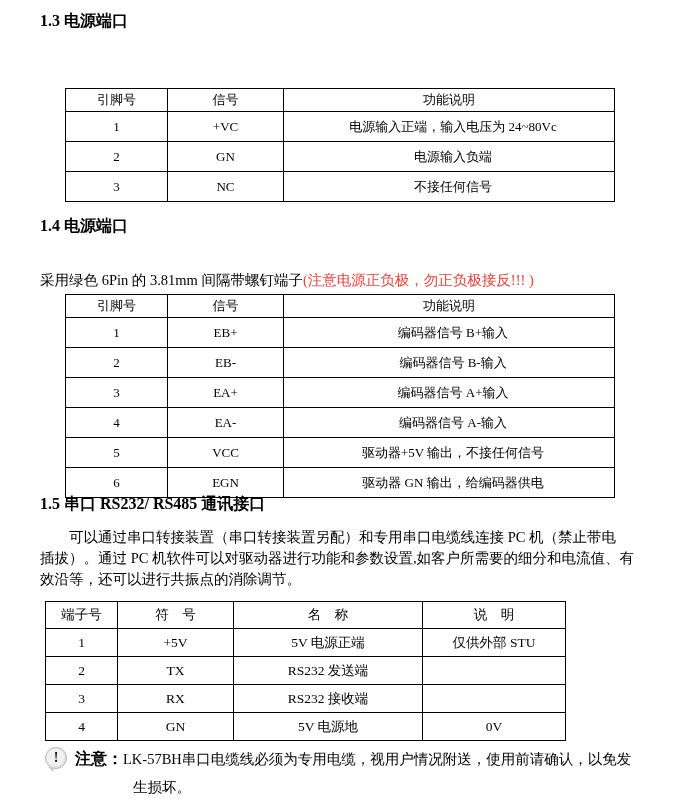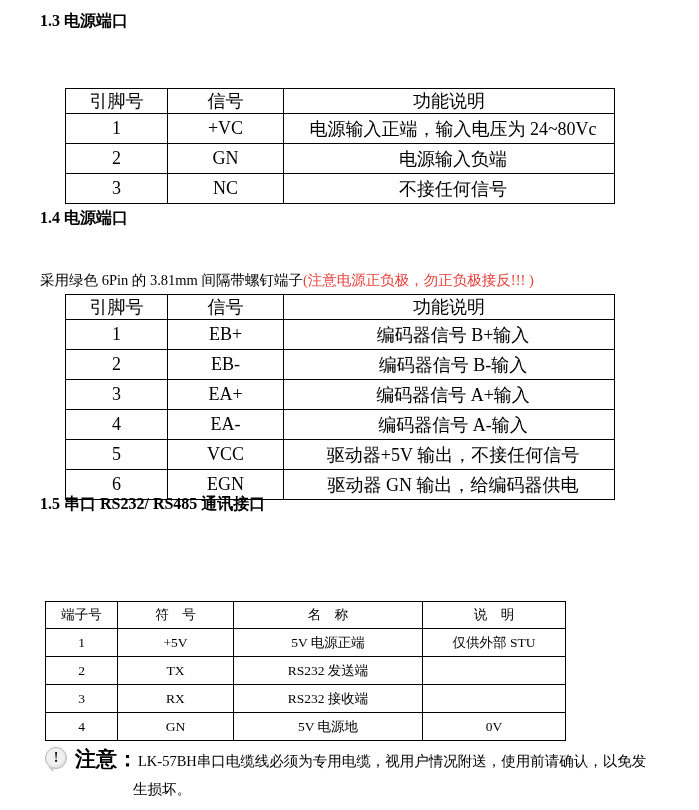--- a/index.html
+++ b/index.html
@@ -32,21 +32,21 @@
     table-layout: fixed;
   }
   .doc-table th, .doc-table td {
     border: 1px solid #000;
     font-weight: normal;
     text-align: center;
     padding: 0;
     overflow: hidden;
     white-space: nowrap;
   }
-  .t-pin { left: 65px; width: 549px; font-size: 18px; }
+  .t-pin { left: 65px; width: 549px; font-size: 13px; }
   .t-pin th { height: 22px; }
   .t-pin td { height: 29px; }
   .t-pin td.desc { text-align: center; padding-left: 8px; }
   .t-serial { left: 45px; width: 520px; font-size: 13.5px; border-radius: 23px; }
   .t-serial th { height: 26px; }
   .t-serial td { height: 27px; }
   .para {
     position: absolute;
     left: 40px;
     width: 622px;
@@ -80,21 +80,21 @@
   .note-icon::after {
     content: "";
     position: absolute;
     left: 2px; bottom: -4px;
     width: 0; height: 0;
     border-left: 5px solid transparent;
     border-right: 2px solid transparent;
     border-top: 5px solid #cfcfcf;
   }
   .note-body { margin-left: 8px; font-size: 14.5px; line-height: 28px; }
-  .note-label { font-weight: bold; font-size: 21px; }
+  .note-label { font-weight: bold; font-size: 16px; }
   .note-line2 { display: block; margin-left: 58px; }
 </style>
 </head>
 <body>
 
 <div class="page">
 
   <div class="heading" style="top:11px">1.3 电源端口</div>
   <table class="doc-table t-pin" style="top:88px">
     <colgroup>
@@ -119,21 +119,21 @@
       <td class="desc">电源输入负端</td>
     </tr>
     <tr>
       <td>3</td>
       <td>NC</td>
       <td class="desc">不接任何信号</td>
     </tr>
   </tbody>
     </table>
 
-  <div class="heading" style="top:208px">1.4 电源端口</div>
+  <div class="heading" style="top:216px">1.4 电源端口</div>
   <div class="intro" style="top:271px">
     <span>采用绿色 6Pin 的 3.81mm 间隔带螺钉端子</span><span class="red-warn" style="color: rgb(232, 64, 58);">(注意电源正负极，勿正负极接反!!! )</span>
   </div>
   <table class="doc-table t-pin" style="top:294px">
     <colgroup>
         <col style="width:102px">
         <col style="width:116px">
         <col style="width:331px">
       </colgroup>
     <tbody>
@@ -169,20 +169,25 @@
     </tr>
     <tr>
       <td>6</td>
       <td>EGN</td>
       <td class="desc">驱动器 GN 输出，给编码器供电</td>
     </tr>
   </tbody>
     </table>
 
   <div class="heading" style="top:494px">1.5 串口 RS232/ RS485 通讯接口</div>
+  <div class="para" style="top:527px">
+    <span class="line indent">可以通过串口转接装置（串口转接装置另配）和专用串口电缆线连接 PC 机（禁止带电</span>
+    <span class="line">插拔）。通过 PC 机软件可以对驱动器进行功能和参数设置,如客户所需要的细分和电流值、有</span>
+    <span class="line">效沿等，还可以进行共振点的消除调节。</span>
+  </div>
   <table class="doc-table t-serial" style="top:601px">
     <colgroup>
         <col style="width:72px">
         <col style="width:116px">
         <col style="width:189px">
         <col style="width:143px">
       </colgroup>
     <tbody>
         <tr>
       <th>端子号</th>

